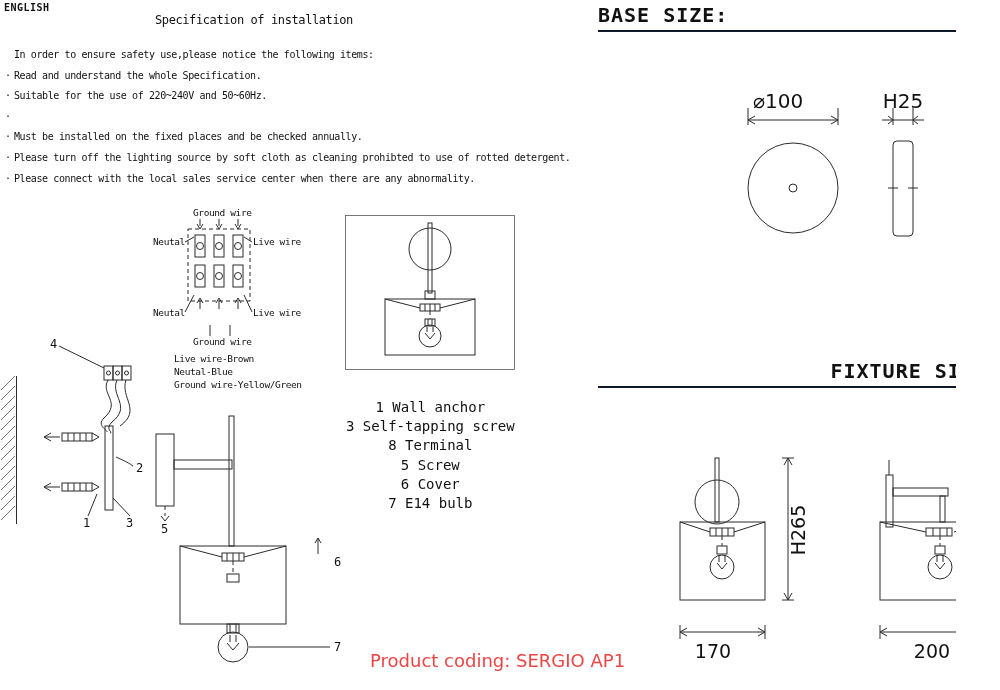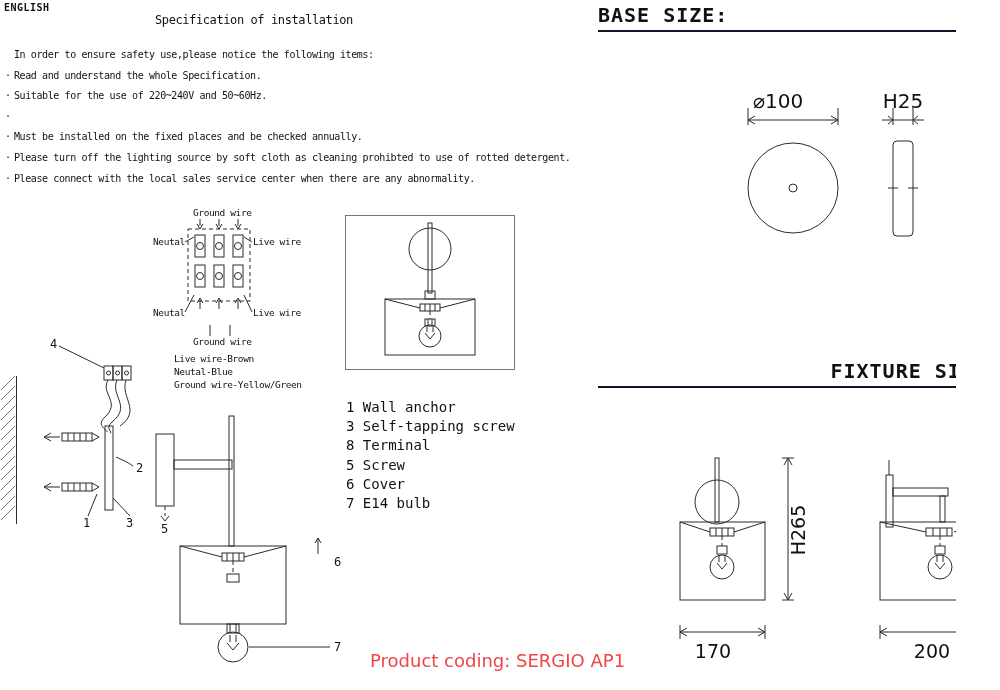--- a/index.html
+++ b/index.html
@@ -13,21 +13,21 @@
 
   .lang { position:absolute; left:4px; top:2px; font-size:10px; font-weight:bold; letter-spacing:.5px; }
   .spec-title { position:absolute; left:155px; top:13px; font-size:12px; letter-spacing:-.4px; white-space:nowrap; }
 
   .instructions { position:absolute; left:5px; top:33px; font-size:10px; letter-spacing:-.4px; }
   .instr-line { display:flex; height:20.6px; white-space:nowrap; }
   .instr-line .b { width:9px; flex:0 0 9px; }
   .instr-line.intro { padding-left:9px;margin-top:16px; }
 
   .parts { position:absolute; left:346px; top:399px; font-size:14px; }
-  .part-row { height:19.2px; white-space:nowrap; }
+  .part-row { height:19.2px; white-space:nowrap;text-align:center; }
 
   .section-title {
     position:absolute; left:598px; width:402px;
     font-size:20px; font-weight:bold; letter-spacing:1px;
     border-bottom:2px solid #0f172a; padding-bottom:3px; white-space:nowrap;
   }
   #base-title { top:3px; }
   #fixture-title { top:359px;text-align:right; }
 
   .product { position:absolute; left:370px; top:650px; font-family:"DejaVu Sans", sans-serif; font-size:18px; color:#ef4444; white-space:nowrap; }

